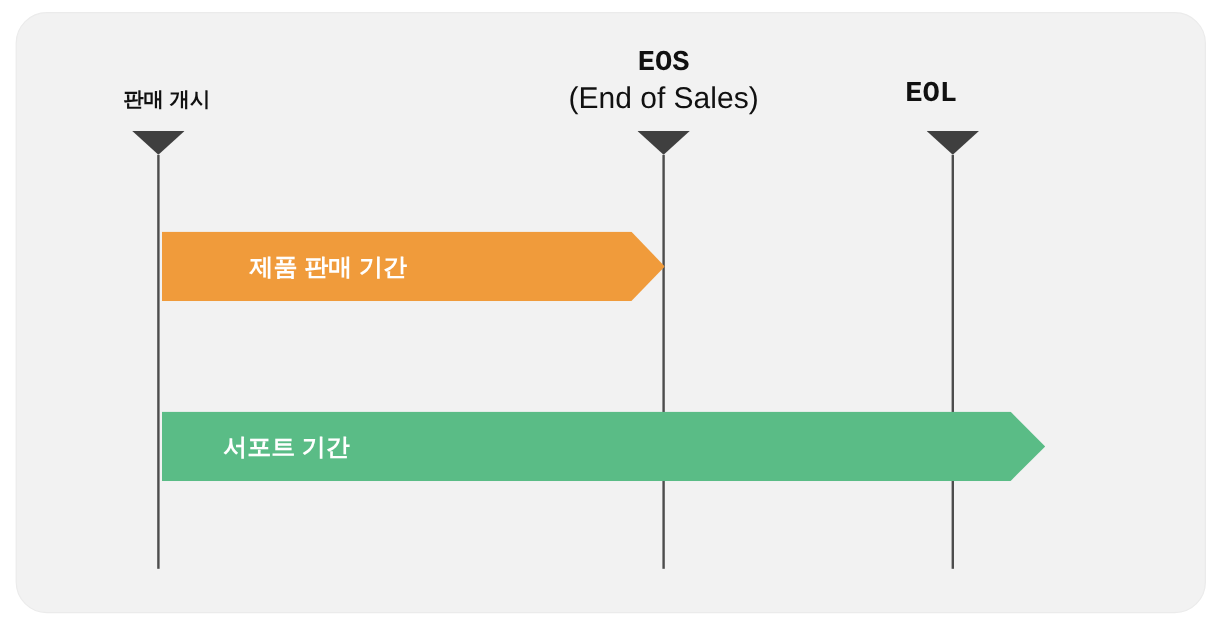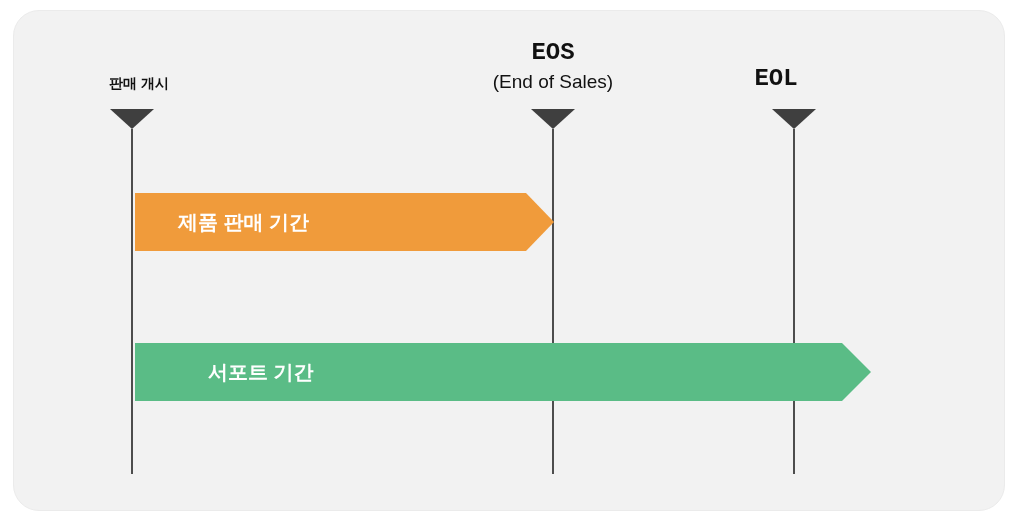--- a/index.html
+++ b/index.html
@@ -35,31 +35,31 @@
     width: 260px;
     display: flex;
     flex-direction: column;
     justify-content: flex-end;
     align-items: center;
     text-align: center;
     color: #111111;
   }
   .milestone .m-title {
     font-weight: bold;
-    font-size: 14px;
+    font-size: 17px;
     line-height: 24px;
     white-space: nowrap;
   }
   .milestone .m-title.large {
     font-size: 24px;
     line-height: 32px;
     font-family: Liberation Mono, monospace;
   }
   .milestone .m-subtitle {
-    font-size: 19px;
+    font-size: 25px;
     line-height: 26px;
     white-space: nowrap;
   }
   .milestone.m0 { left: 25px; width: 200px; }
   .milestone.m1 { left: 409px; }
   .milestone.m2 { left: 632px; }
 
   
   .marker {
     position: absolute;
@@ -94,28 +94,28 @@
     align-items: center;
     color: #ffffff;
     font-weight: bold;
     font-size: 20px;
     white-space: nowrap;
     z-index: 2;
   }
   .bar.sales {
     top: 182px;
     width: 419px;
-    padding-left: 43px;
+    padding-left: 73px;
     box-sizing: border-box;
     clip-path: polygon(0 0, calc(100% - 28px) 0, 100% 50%, calc(100% - 28px) 100%, 0 100%);
   }
   .bar.support {
     top: 332px;
     width: 736px;
-    padding-left: 73px;
+    padding-left: 51px;
     box-sizing: border-box;
     clip-path: polygon(0 0, calc(100% - 29px) 0, 100% 50%, calc(100% - 29px) 100%, 0 100%);
   }
 </style>
 </head>
 <body>
 
 <div class="stage">
   <div class="card" style="background: rgb(242, 242, 242);">
 

